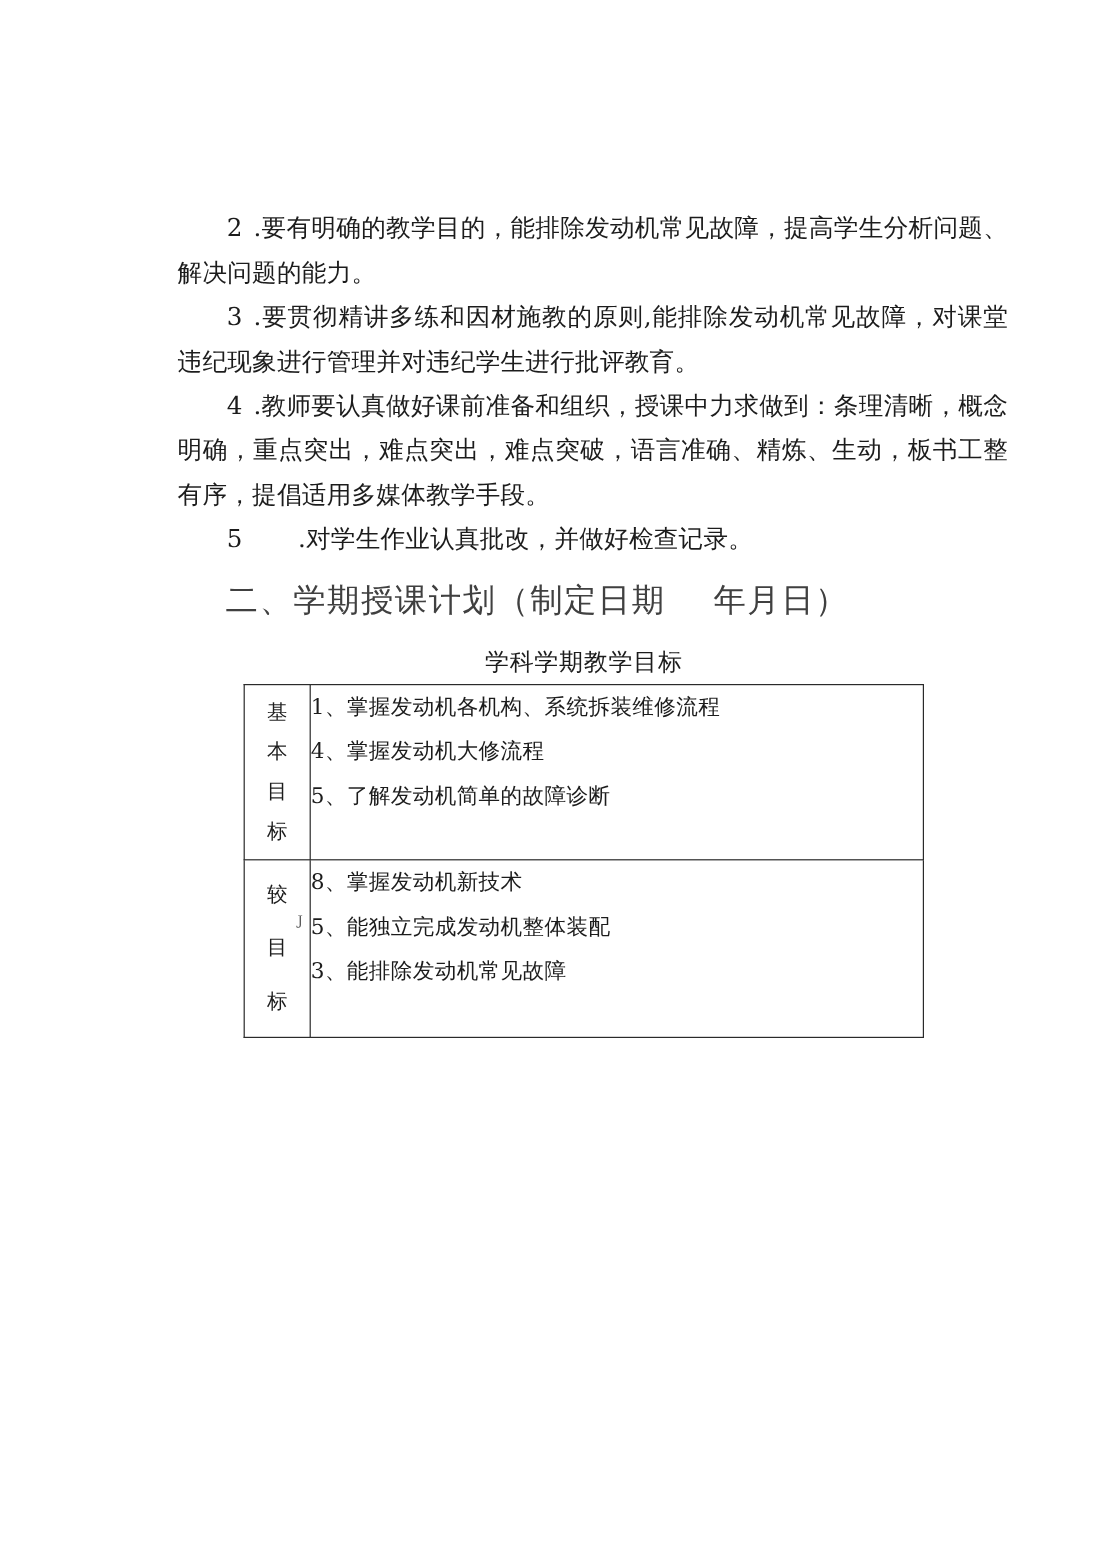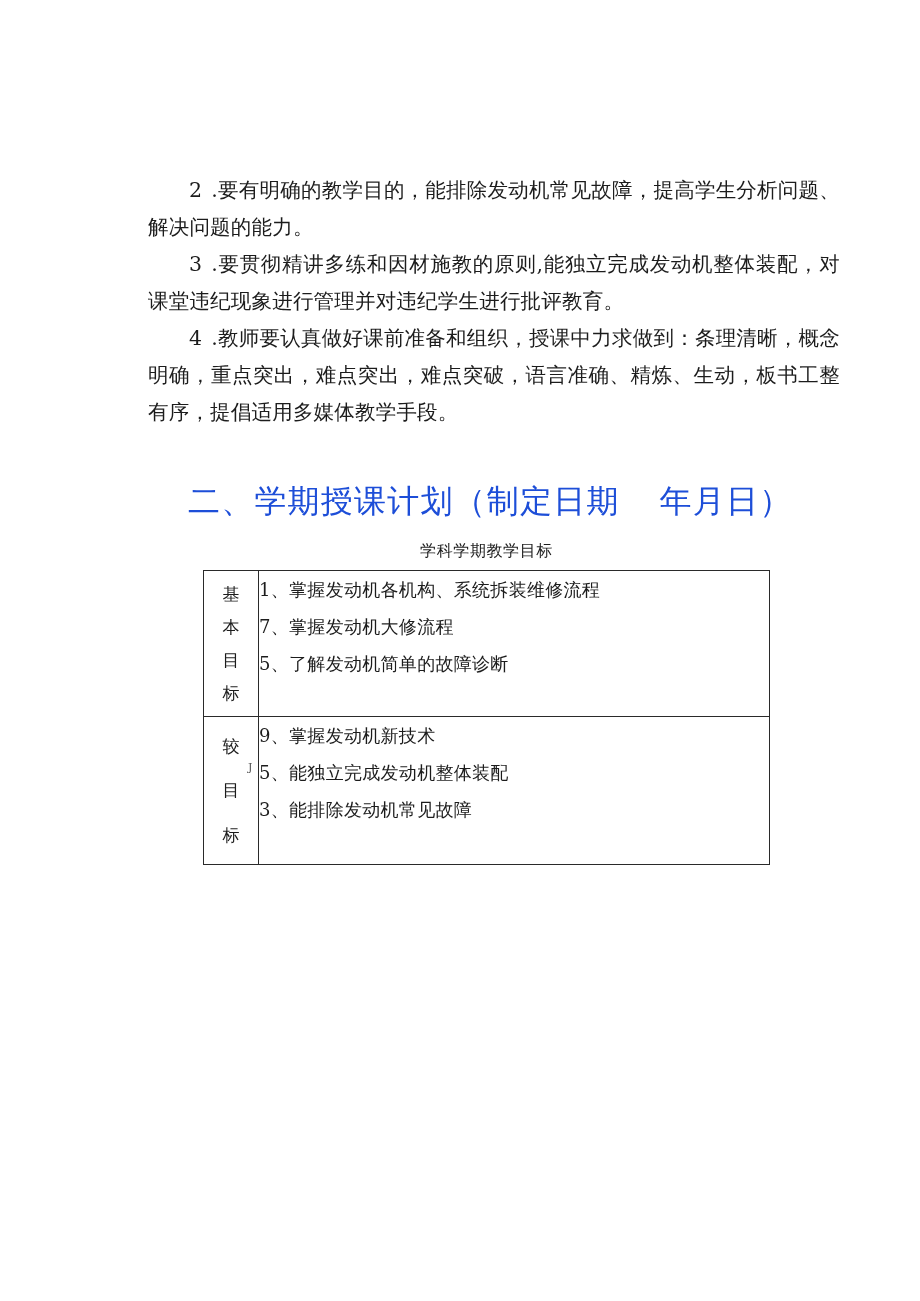--- a/index.html
+++ b/index.html
@@ -50,37 +50,37 @@
     font-family: "DejaVu Serif", "Liberation Serif", serif;
   }
   .gap-sm { display: inline-block; width: 9px; }
   .gap-lg { display: inline-block; width: 46px; }
 
   
   .section-heading {
     position: absolute;
     left: 188px;
     top: 484px;
-    font-size: 32px;
+    font-size: 27px;
     line-height: 34px;
     font-family: "DejaVu Serif", "Liberation Serif", serif;
-    color: #1d4ed8;
+    color: #404040;
     letter-spacing: 1.2px;
     white-space: nowrap;
   }
   .heading-gap { display: inline-block; width: 40px; }
 
   
   .table-title {
     position: absolute;
     left: 203px;
     top: 539px;
     width: 567px;
     text-align: center;
-    font-size: 16px;
+    font-size: 20px;
     line-height: 24px;
     color: #1c1c1c;
     letter-spacing: 0.6px;
   }
 
   
   .goal-table {
     position: absolute;
     left: 203px;
     top: 570px;
@@ -139,59 +139,60 @@
 </style>
 </head>
 <body>
 
 <div class="page">
 
   <div class="body-block">
 
     <p class="para"><span class="lead"><span class="num">2</span><span class="gap-sm"></span></span><span>.要有明确的教学目的，能排除发动机常见故障，提高学生分析问题、解决问题的能力。</span></p>
 
-    <p class="para"><span class="lead"><span class="num">3</span><span class="gap-sm"></span></span><span>.要贯彻精讲多练和因材施教的原则,能独立完成发动机整体装配，对课堂违纪现象进行管理并对违纪学生进行批评教育。</span></p>
+    <p class="para"><span class="lead"><span class="num">3</span><span class="gap-sm"></span></span><span>.要贯彻精讲多练和因材施教的原则,能排除发动机常见故障，对课堂违纪现象进行管理并对违纪学生进行批评教育。</span></p>
 
     <p class="para"><span class="lead"><span class="num">4</span><span class="gap-sm"></span></span><span>.教师要认真做好课前准备和组织，授课中力求做到：条理清晰，概念明确，重点突出，难点突出，难点突破，语言准确、精炼、生动，板书工整有序，提倡适用多媒体教学手段。</span></p>
 
+    <p class="para"><span class="lead"><span class="num">5</span><span class="gap-lg"></span></span><span>.对学生作业认真批改，并做好检查记录。</span></p>
 
   </div>
 
   <div class="section-heading"><span>二、学期授课计划（制定日期</span><span class="heading-gap"></span><span>年月日）</span></div>
 
   <div class="table-title">学科学期教学目标</div>
 
   <table class="goal-table">
     <tbody>
       <tr class="row-basic">
         <td class="col-label">
           <div class="label-stack">
             <span>基</span>
             <span>本</span>
             <span>目</span>
             <span>标</span>
           </div>
         </td>
         <td class="col-content">
           <div class="goal-line">1、掌握发动机各机构、系统拆装维修流程</div>
-          <div class="goal-line">7、掌握发动机大修流程</div>
+          <div class="goal-line">4、掌握发动机大修流程</div>
           <div class="goal-line">5、了解发动机简单的故障诊断</div>
         </td>
       </tr>
       <tr class="row-advanced">
         <td class="col-label">
           <div class="label-stack">
             <span>较</span>
             <span>目</span>
             <span>标</span>
           </div>
           <span class="artifact-j">J</span>
         </td>
         <td class="col-content">
-          <div class="goal-line">9、掌握发动机新技术</div>
+          <div class="goal-line">8、掌握发动机新技术</div>
           <div class="goal-line">5、能独立完成发动机整体装配</div>
           <div class="goal-line">3、能排除发动机常见故障</div>
         </td>
       </tr>
     </tbody>
   </table>
 
 </div>
 
 </body></html>

